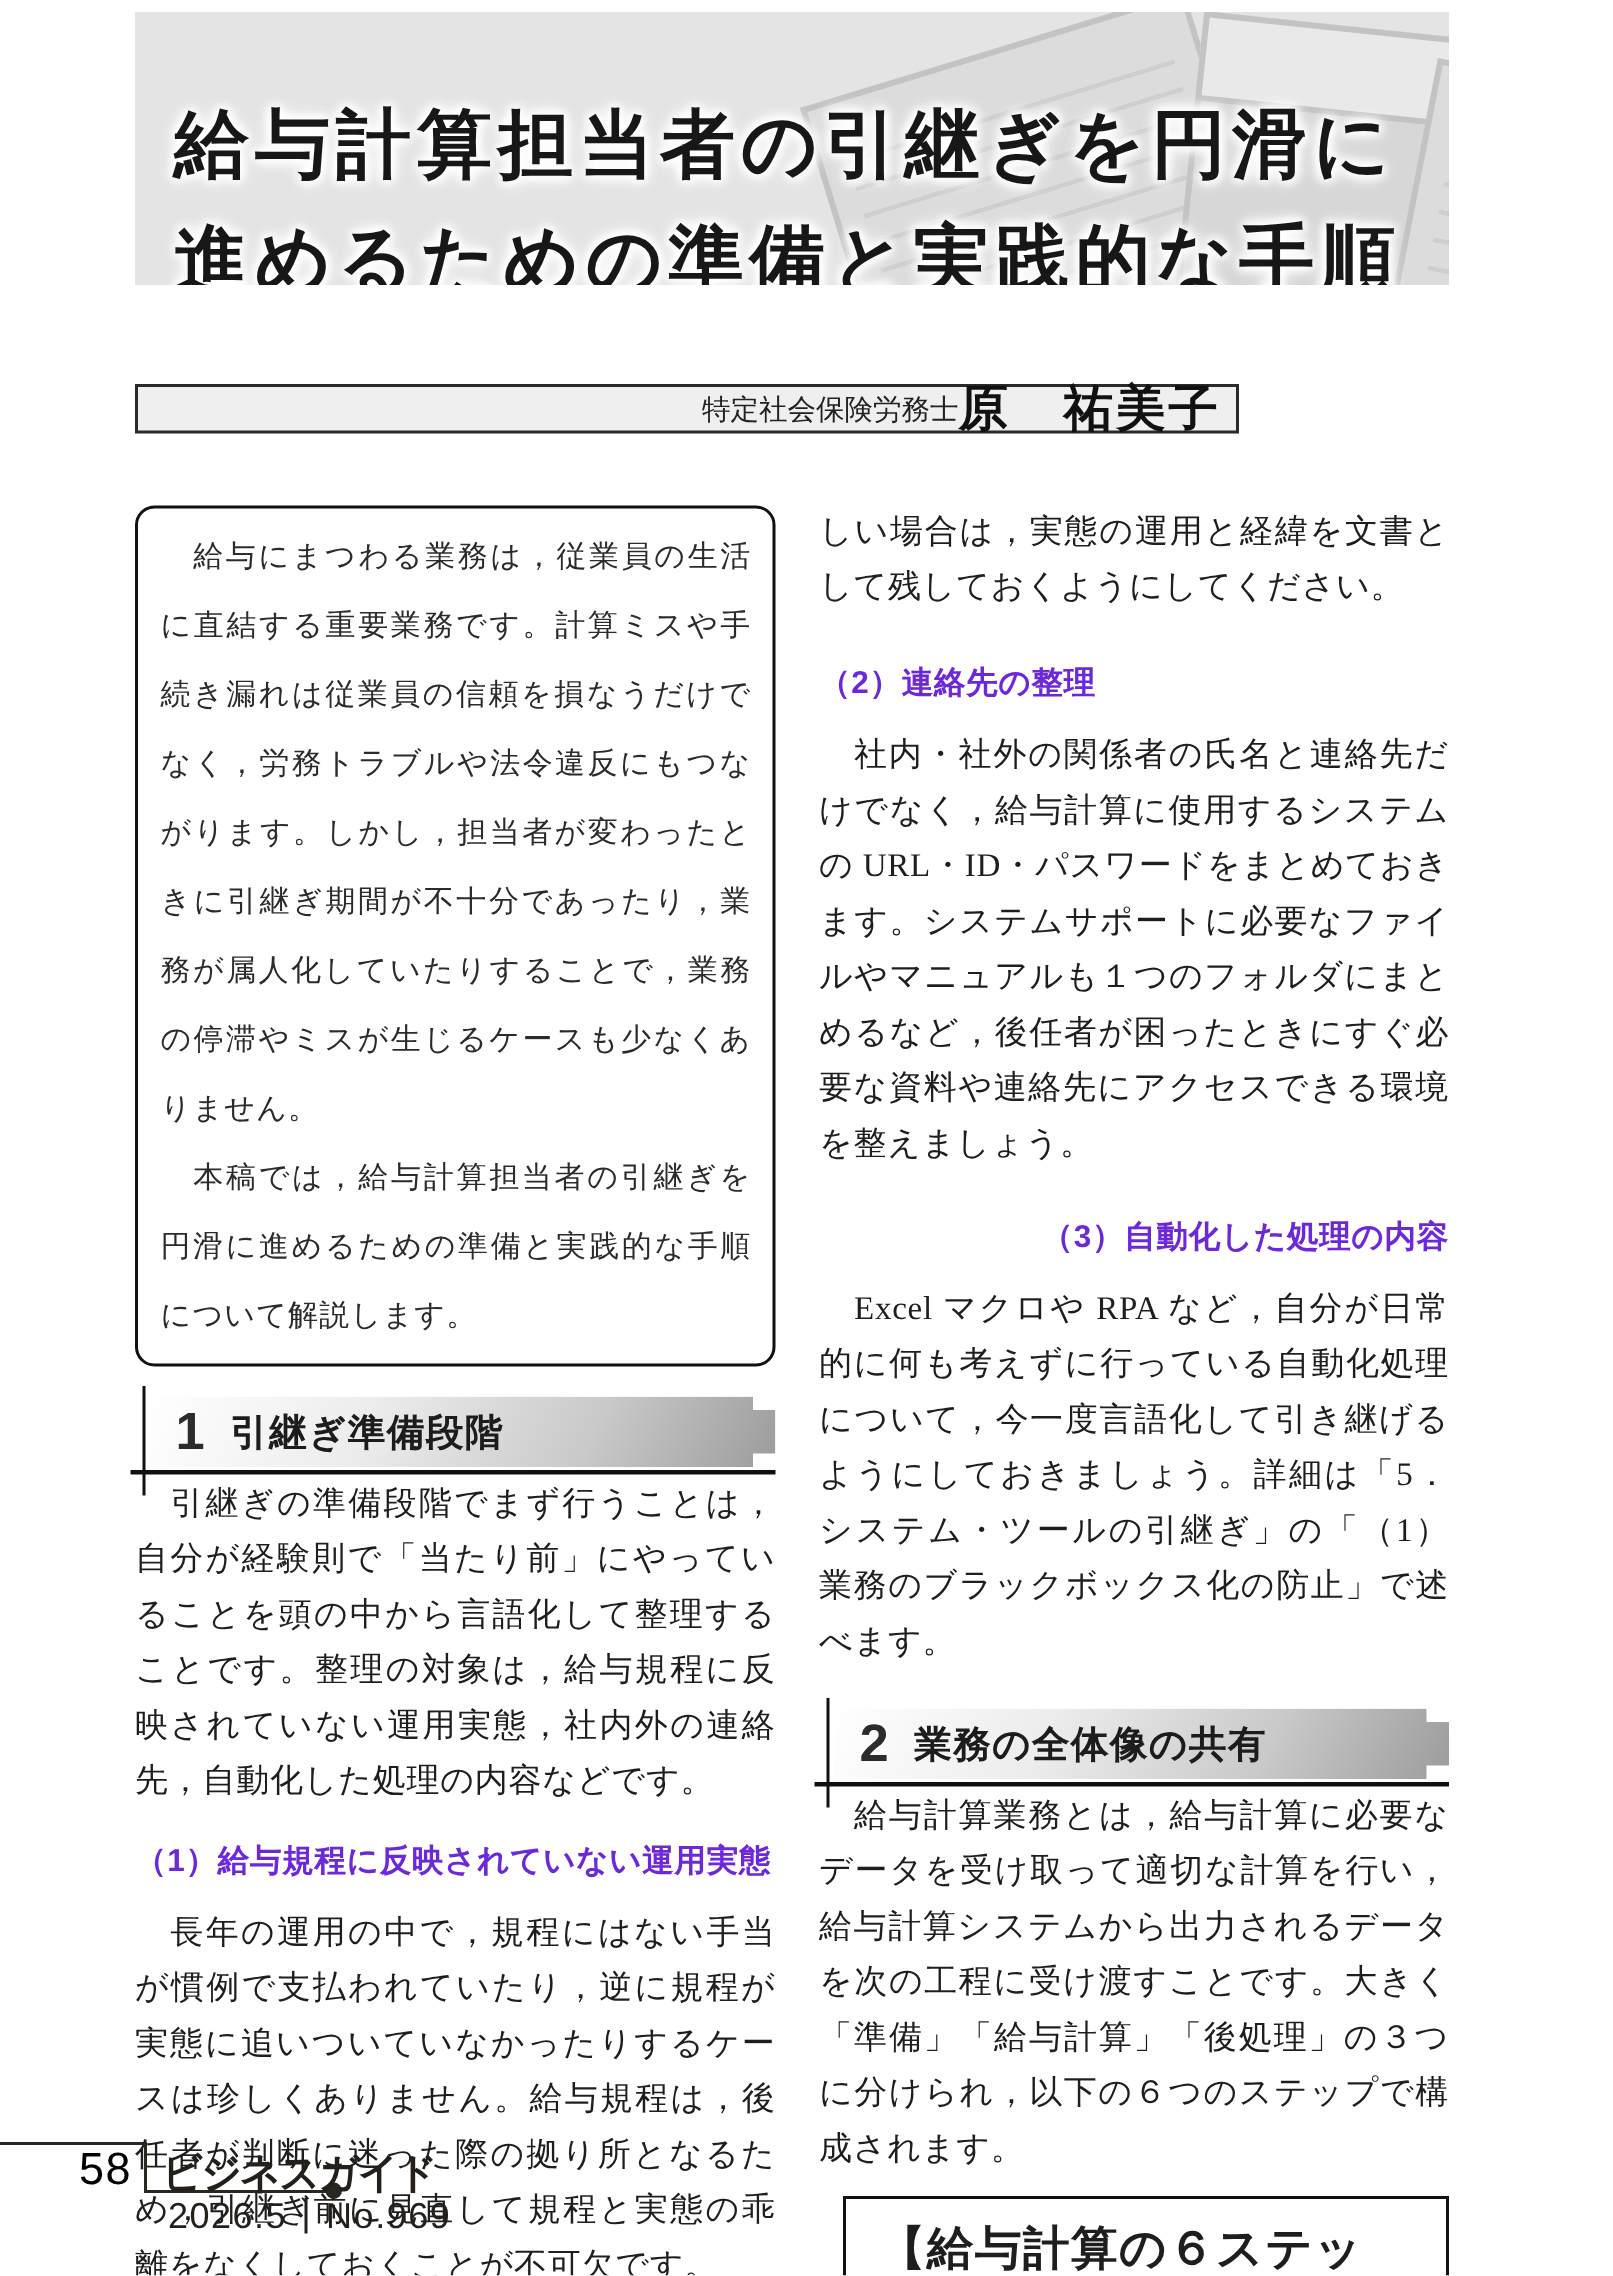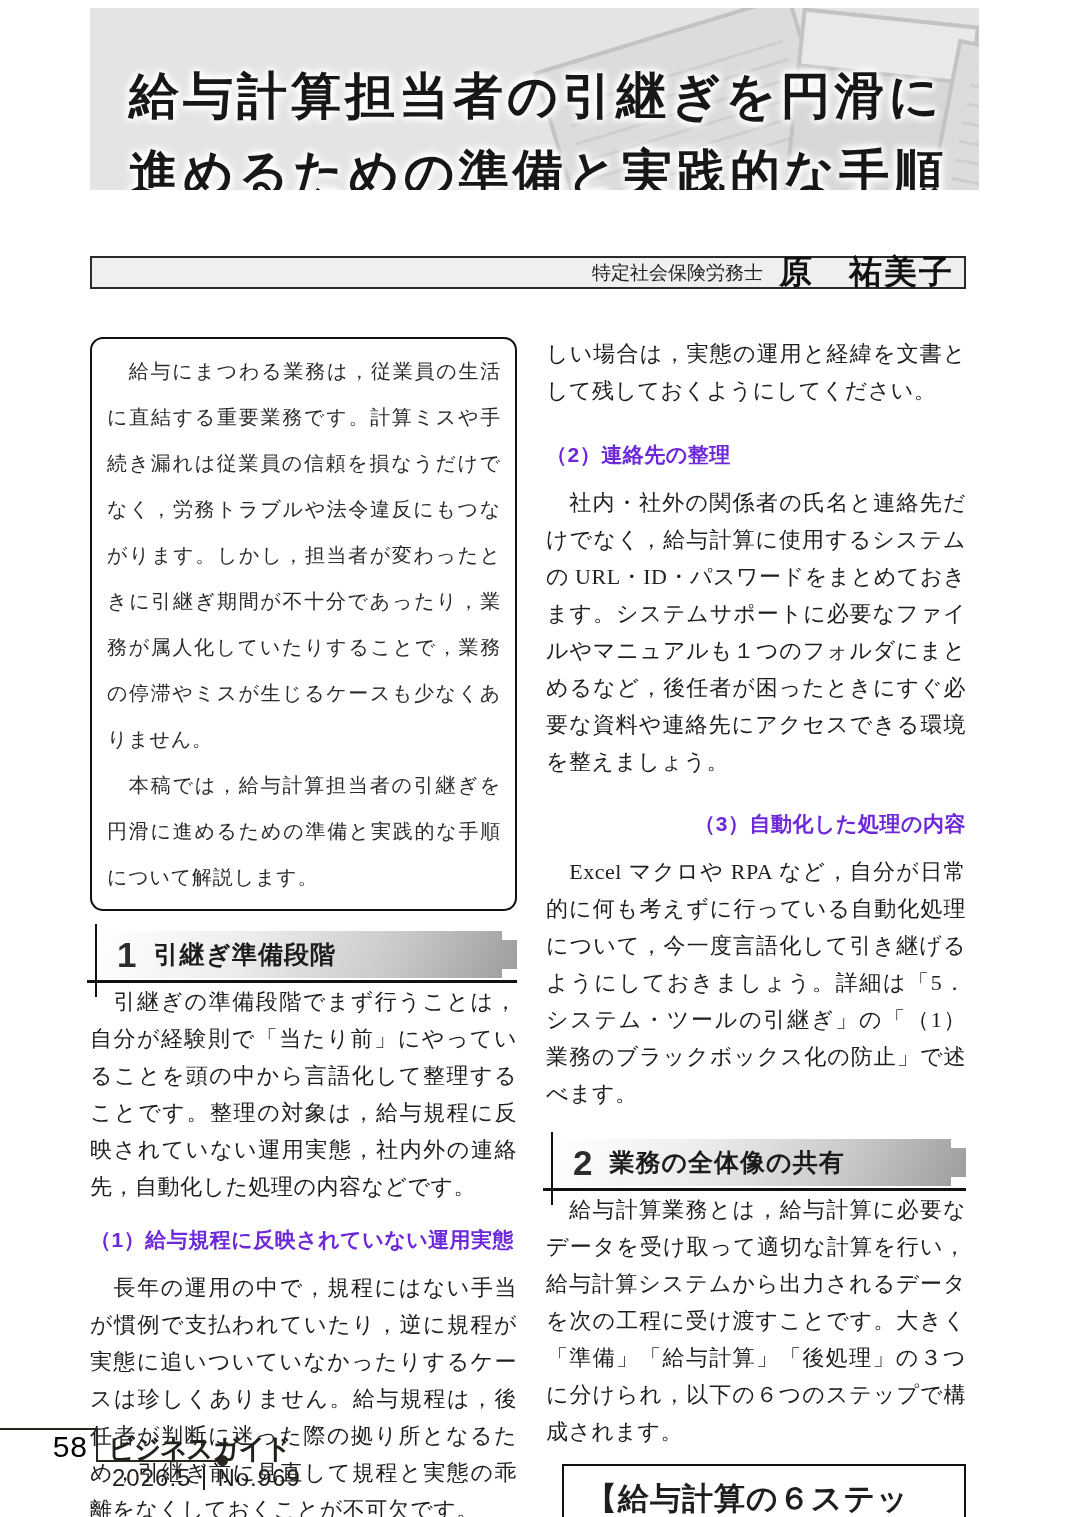--- a/index.html
+++ b/index.html
@@ -7,21 +7,21 @@
     position:relative;
     width:1075px;height:1517px;
     background:#ffffff;
     overflow:hidden;
     font-family:"Liberation Serif","DejaVu Serif",serif;
     color:#1e1e1e;
   }
   
   .title-block{
     position:absolute;left:90px;top:8px;width:876px;height:182px;
-    background:#e4e4e4;overflow:hidden;padding-left:13px;
+    background:#e4e4e4;overflow:hidden;
   }
   .ghost-doc{position:absolute;border:4px solid #c3c3c3;background:#dcdcdc;}
   .ghost-doc .gd-lines{
     position:absolute;left:16px;right:16px;top:22px;bottom:18px;
     background:repeating-linear-gradient(#dcdcdc 0 16px,#cbcbcb 16px 19px);
     opacity:.8;
   }
   .gd-a{left:470px;top:20px;width:260px;height:215px;transform:rotate(-17deg);}
   .gd-b{left:700px;top:8px;width:170px;height:230px;transform:rotate(6deg);background:#d7d7d7;}
   .gd-b .gd-flap{position:absolute;left:-4px;top:-4px;right:-4px;height:52px;background:#e9e9e9;border:4px solid #c3c3c3;}
@@ -29,24 +29,24 @@
   .main-title{
     position:relative;z-index:2;
     margin:0;padding:50px 0 0 26px;
     font-family:"Liberation Sans","DejaVu Sans",sans-serif;
     font-weight:bold;font-size:50px;line-height:77px;letter-spacing:4px;
     color:#171717;
     text-shadow:0 0 7px #fff,0 0 7px #fff,0 0 7px #fff,0 0 12px #fff,0 0 12px #fff;
     white-space:nowrap;
   }
   .author-bar{
-    position:absolute;left:90px;top:256px;width:876px;height:33px;
+    position:absolute;left:90px;top:256px;width:736px;height:33px;
     background:#efefef;border:2px solid #2a2a2a;box-sizing:border-box;
     display:flex;justify-content:flex-end;align-items:center;
-    padding-right:10px;gap:16px;
+    padding-right:10px;
     font-family:"Liberation Sans","DejaVu Sans",sans-serif;
   }
   .author-title{font-size:19px;color:#222;}
   .author-name{font-size:33px;font-weight:bold;color:#111;letter-spacing:2px;text-align:center;}
   
   .col{position:absolute;top:335px;}
   .col-left{left:90px;width:427px;}
   .col-right{left:546px;width:420px;}
   p.body{
     margin:0;font-size:22px;line-height:37px;letter-spacing:0.5px;

